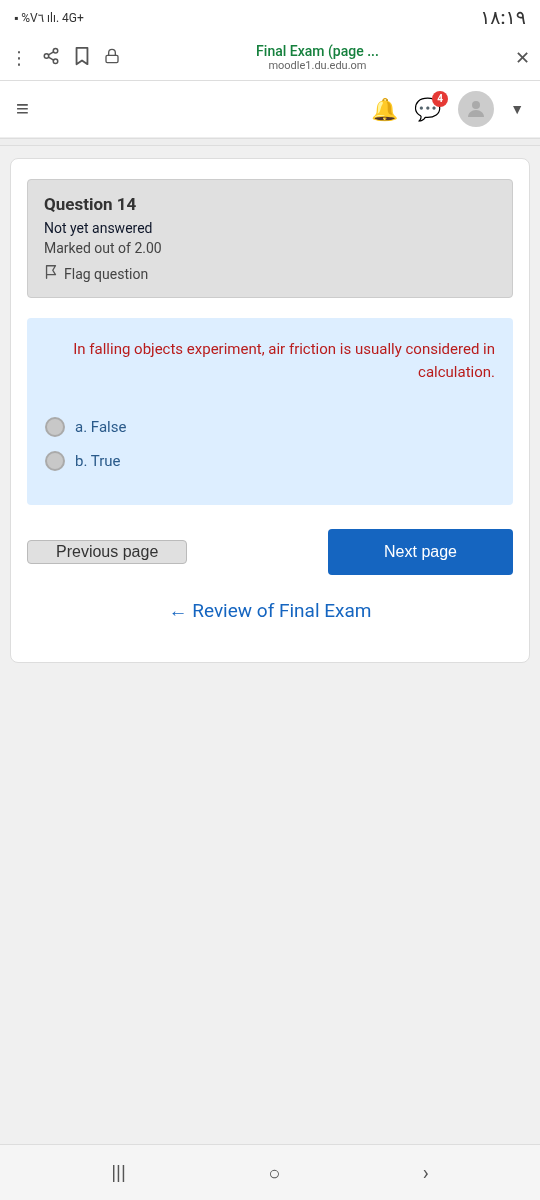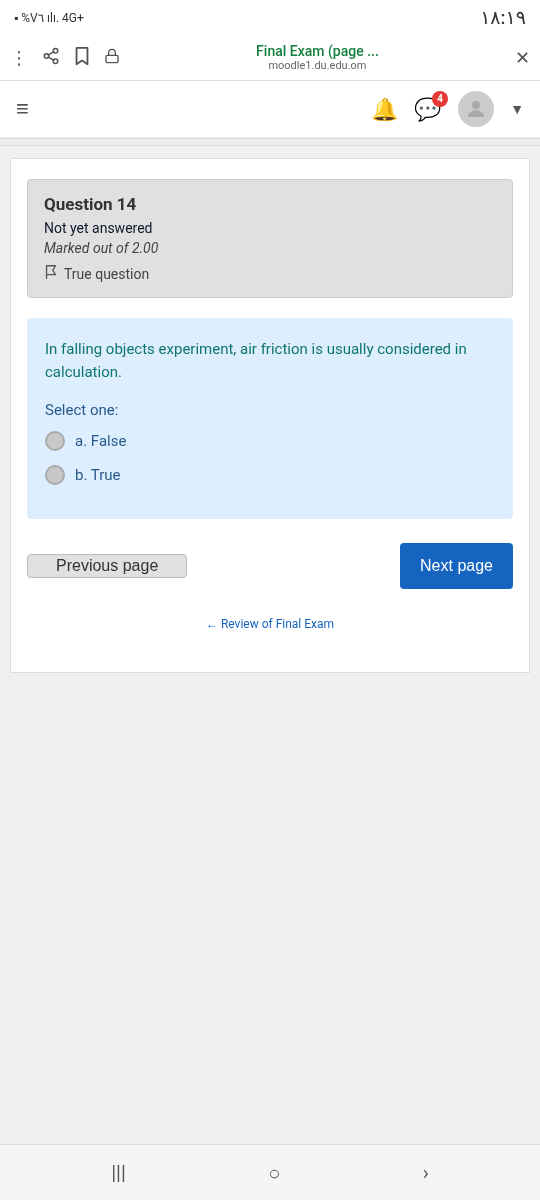--- a/index.html
+++ b/index.html
@@ -96,62 +96,63 @@
       border-top: 1px solid #ddd;
       border-bottom: 1px solid #ddd;
       margin: 0;
     }
 
     
     .main-content {
       background: #fff;
       margin: 12px 10px;
       border: 1px solid #ddd;
-      border-radius: 0;
+      border-radius: 8px;
       padding: 20px 16px 24px;
     }
 
     
     .question-info {
       background: #e0e0e0;
       border: 1px solid #ccc;
       border-radius: 4px;
       padding: 14px 16px;
       margin-bottom: 20px;
     }
     .question-title {
       font-size: 17px;
       color: #333;
       margin-bottom: 6px;
     }
     .question-title span { font-weight: bold; }
     .question-status { font-size: 14px; color: #0f172a; margin-bottom: 4px; }
-    .question-mark { font-size: 14px; color: #444; margin-bottom: 8px; font-style: italic; }
+    .question-mark { font-size: 14px; color: #444; margin-bottom: 8px; }
     .flag-question {
       display: flex;
       align-items: center;
       gap: 6px;
       font-size: 14px;
       color: #444;
       cursor: pointer;
     }
     .flag-icon { font-size: 14px; color: #555; }
 
     
     .question-body {
       background: #ddeeff;
       border-radius: 4px;
       padding: 20px 18px;
       margin-bottom: 24px;
     }
     .question-text {
       font-size: 15px;
-      color: #0f766e;
+      color: #b91c1c;
       line-height: 1.5;
-      margin-bottom: 18px;
+      margin-bottom: 34px;
+      text-align: right;
     }
     .select-label {
       font-size: 15px;
       color: #2a5a8a;
       margin-bottom: 12px;
     }
     .options-list { list-style: none; padding: 0; }
     .option-item {
       display: flex;
       align-items: center;
@@ -188,34 +189,34 @@
       border-radius: 4px;
       padding: 2px 28px;
       font-size: 16px;
       color: #333;
       cursor: pointer;
     }
     .btn-next {
       background: #1565c0;
       border: none;
       border-radius: 4px;
-      padding: 14px 20px;
+      padding: 14px 56px;
       font-size: 16px;
       color: #fff;
       cursor: pointer;
       font-weight: 500;
     }
 
     
     .review-link {
       text-align: center;
       margin-bottom: 16px;
     }
     .review-link a {
-      font-size: 12px;
+      font-size: 19px;
       color: #1565c0;
       text-decoration: none;
     }
 
     
     .bottom-bar {
       position: fixed;
       bottom: 0;
       width: 540px;
       background: #f5f5f5;
@@ -305,27 +306,26 @@
       <span>Question </span><span>14</span>
     </div>
     <div class="question-status">Not yet answered</div>
     <div class="question-mark">Marked out of 2.00</div>
     <div class="flag-question">
       <span class="flag-icon">
         <svg width="14" height="16" viewBox="0 0 14 18" fill="none" stroke="#555" stroke-width="1.5" stroke-linecap="round" stroke-linejoin="round">
           <path d="M2 2v14M2 2h10l-3 5 3 5H2"></path>
         </svg>
       </span>
-      <span>True question</span>
+      <span>Flag question</span>
     </div>
   </div>
 
   <div class="question-body">
     <p class="question-text">In falling objects experiment, air friction is usually considered in calculation.</p>
-    <p class="select-label">Select one:</p>
     <ul class="options-list">
       <li class="option-item">
         <div class="radio-circle"></div>
         <span class="option-label">a. False</span>
       </li>
       <li class="option-item">
         <div class="radio-circle"></div>
         <span class="option-label">b. True</span>
       </li>
     </ul>

